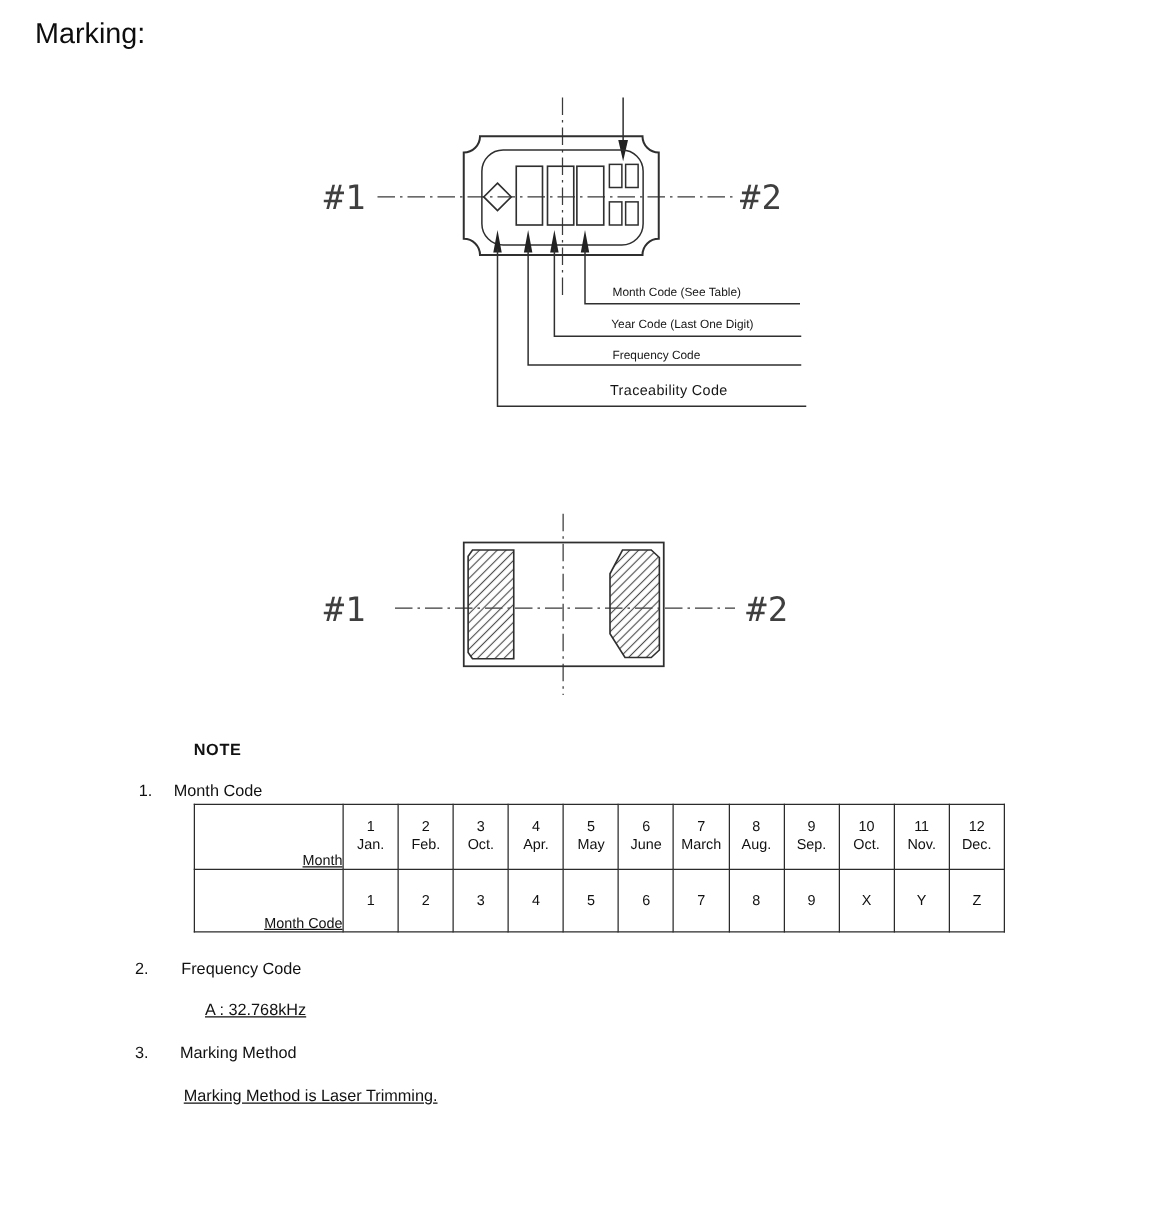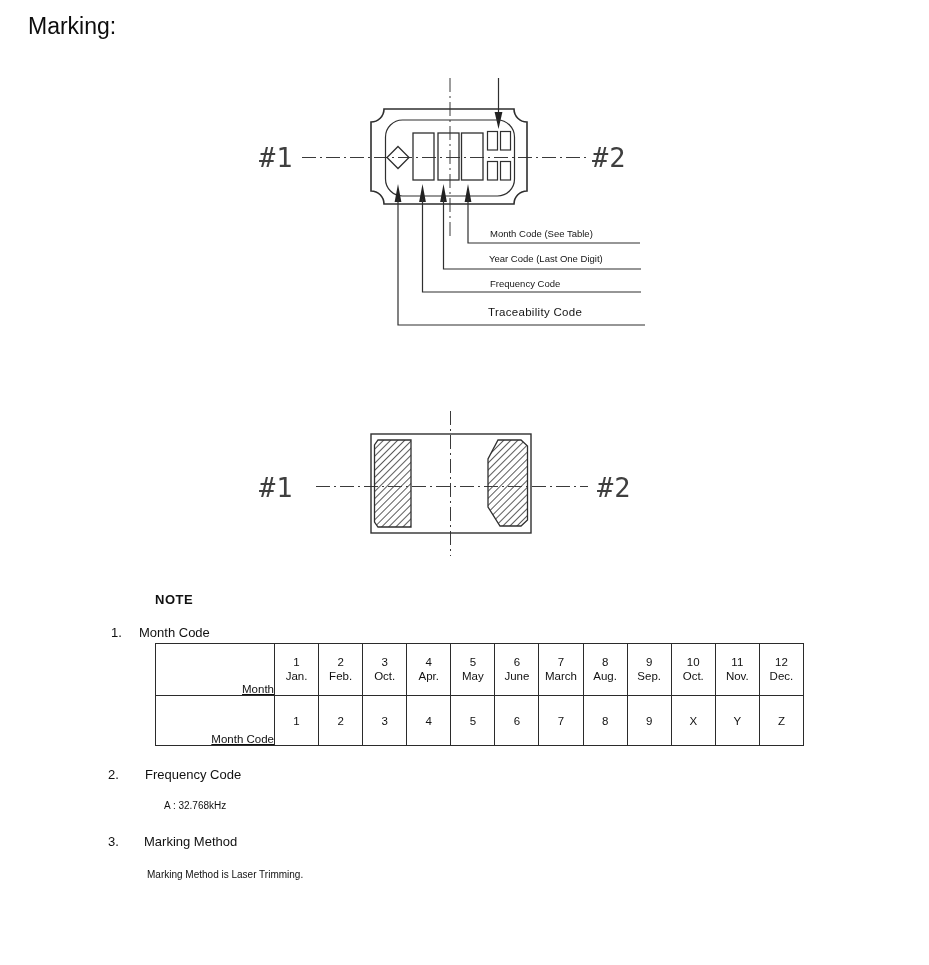--- a/index.html
+++ b/index.html
@@ -17,21 +17,21 @@
   .drawline{stroke:#2f2f2f;fill:none;}
   .centerline{stroke:#3a3a3a;stroke-width:1;fill:none;stroke-dasharray:14 4 2 4;}
   .note-heading{position:absolute;left:155px;top:592px;font-size:13px;font-weight:bold;letter-spacing:0.5px;}
   .note-item{position:absolute;font-size:13px;white-space:nowrap;}
   .item-num{display:inline-block;}
   .ni1{left:111px;top:625px;}  .ni1 .item-num{width:28px;}
   .ni2{left:108px;top:767px;}  .ni2 .item-num{width:37px;}
   .ni3{left:108px;top:834px;}  .ni3 .item-num{width:36px;}
   .ni4{left:107px;top:901px;}  .ni4 .item-num{width:37px;}
   .ni4 .item-title{font-weight:bold;font-size:13.5px;}
-  .item-detail{position:absolute;font-size:10px;white-space:nowrap;}
+  .item-detail{position:absolute;font-size:13px;white-space:nowrap;text-decoration:underline;}
   .detail-freq{left:164px;top:800px;}
   .detail-marking{left:147px;top:869px;}
   table.month-table{
     position:absolute;left:155px;top:643px;width:649px;
     border-collapse:collapse;table-layout:fixed;font-size:11.5px;color:#111;
   }
   table.month-table td{border:1.6px solid #2b2b2b;padding:0;}
   tr.hdr-row{height:52px;}
   tr.code-row{height:50px;}
   td.label-cell{width:118px;vertical-align:bottom;text-align:right;padding-bottom:7px;text-decoration:underline;}

